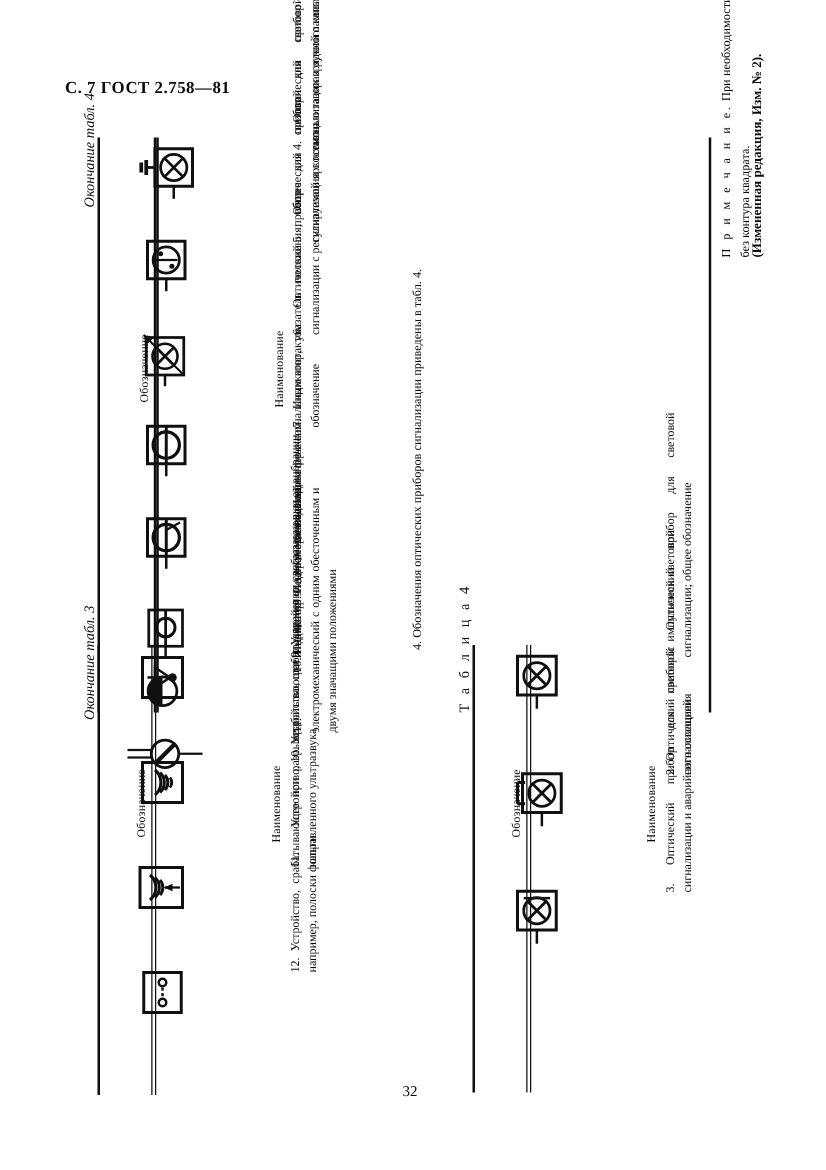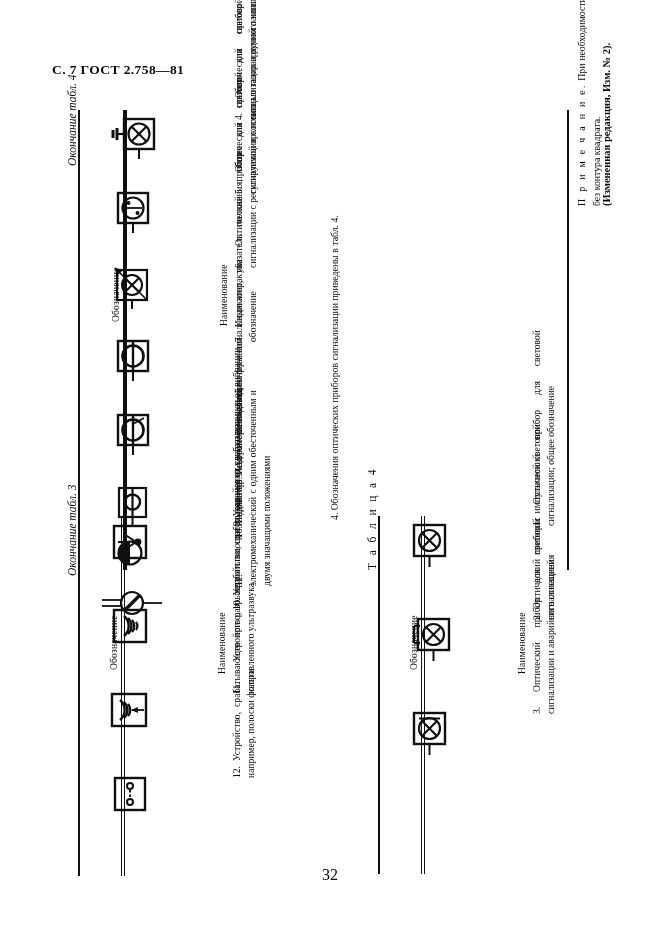--- a/index.html
+++ b/index.html
@@ -17,21 +17,21 @@
   #page-header{
     position:absolute;left:52px;top:62px;
     font-family:"Liberation Serif",serif;
     font-size:13.5px;font-weight:bold;letter-spacing:.4px;
     white-space:nowrap;
   }
 
   
   #page-number{
     position:absolute;left:322px;top:866px;
-    font-size:16px;
+    font-size:12px;
   }
 
   
   .rot{
     position:absolute;
     transform-origin:0 0;
     transform:rotate(-90deg);
     white-space:normal;
     line-height:1.28;
   }

